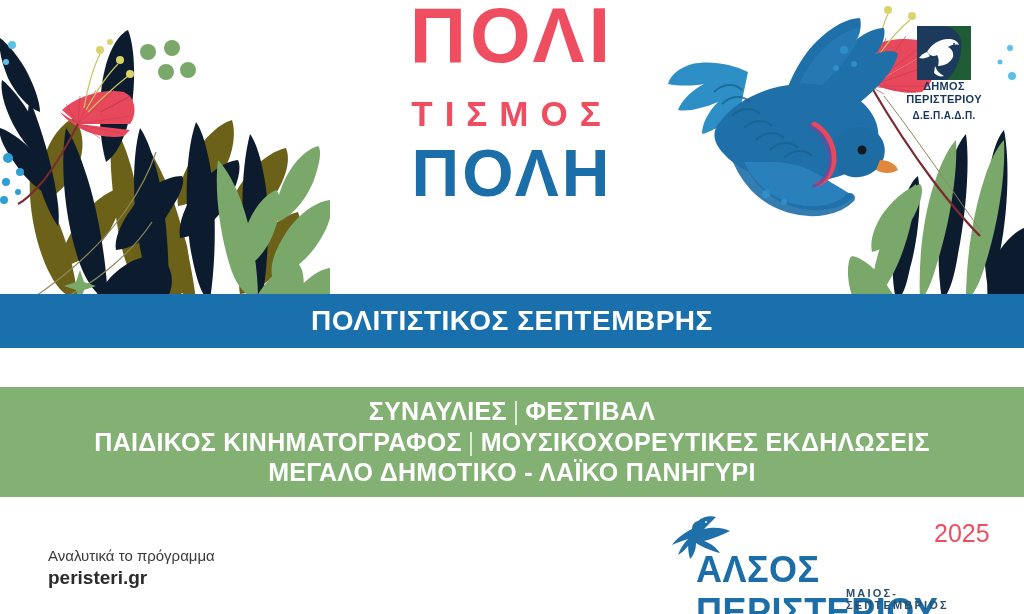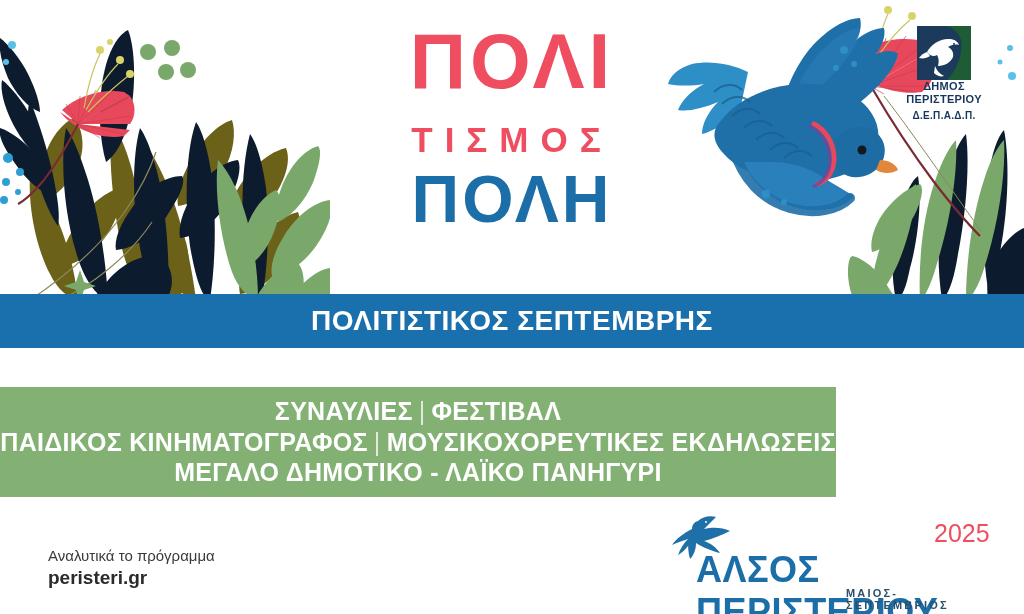--- a/index.html
+++ b/index.html
@@ -12,21 +12,21 @@
   .foliage{position:absolute;top:0;pointer-events:none;}
   .foliage svg{display:block;}
   #foliage-left{left:0;top:0;width:330px;height:300px;}
   #foliage-right{right:0;top:0;width:200px;height:300px;}
   #bird-wrap{position:absolute;left:648px;top:4px;width:270px;height:215px;}
 
   
   #headline{
     position:absolute;left:0;top:0;width:1024px;height:294px;
     display:flex;flex-direction:column;align-items:center;justify-content:flex-start;
-    padding-top:26px;box-sizing:border-box;
+    box-sizing:border-box;
   }
   #headline .l1{
     font-size:78px;line-height:.92;font-weight:700;letter-spacing:4px;
     color:#ee4e60;font-family:"Liberation Sans",sans-serif;
   }
   #headline .l2{
     font-size:35px;font-weight:700;letter-spacing:12px;margin-top:22px;
     color:#ee4e60;font-family:"Liberation Sans",sans-serif;
   }
   #headline .l3{
@@ -55,21 +55,21 @@
   }
   #band-red{
     position:absolute;left:0;top:348px;width:1024px;height:39px;
     background:#ea5467;display:flex;align-items:center;justify-content:center;
   }
   #band-red .t{
     color:#ffffff;font-size:21px;font-weight:700;letter-spacing:.4px;
     font-family:"Liberation Sans",sans-serif;
   }
   #band-green{
-    position:absolute;left:0;top:387px;width:836px;height:110px;
+    position:absolute;left:0;top:387px;width:1024px;height:110px;
     background:#83b173;display:flex;flex-direction:column;
     align-items:center;justify-content:center;
   }
   #band-green .gl{
     color:#ffffff;font-weight:700;font-family:"Liberation Sans",sans-serif;
     letter-spacing:.3px;line-height:1.22;white-space:nowrap;
   }
   #band-green .gl.r1{font-size:25px;}
   #band-green .gl.r2{font-size:25px;}
   #band-green .gl.r3{font-size:25px;}

